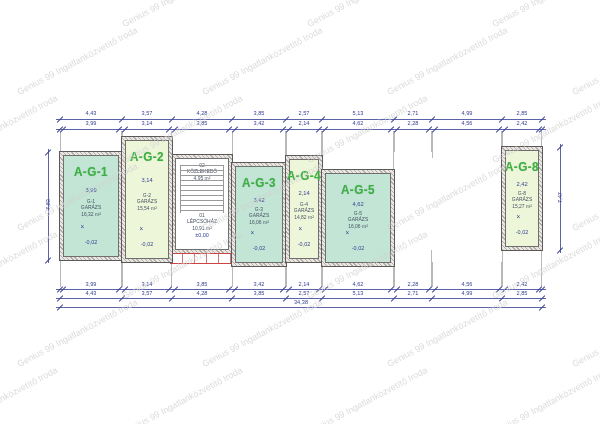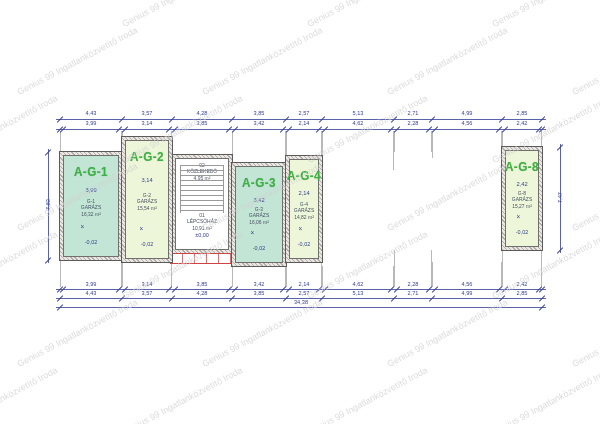--- a/index.html
+++ b/index.html
@@ -123,20 +123,33 @@
           <div>14,82 m²</div>
         </div>
         <div class="lvl">-0,02</div>
         <div class="xmark">×</div>
       </div>
     </div>
     <div class="ext" style="left: 286px; top: 131px; width: 1px; height: 25px; position: absolute;"></div>
     <div class="ext" style="left: 286px; top: 262px; width: 1px; height: 25px; position: absolute;"></div>
     <div class="ext" style="left: 321px; top: 131px; width: 1px; height: 25px; position: absolute;"></div>
     <div class="ext" style="left: 321px; top: 262px; width: 1px; height: 25px; position: absolute;"></div>
+    <div class="unit" style="left: 322px; top: 170px; width: 72px; height: 96px; position: absolute;">
+      <div class="unit-fill" style="background: rgb(194, 229, 213);">
+        <div class="unit-label">A-G-5</div>
+        <div class="wdim">4,62</div>
+        <div class="room">
+          <div>G-5</div>
+          <div>GARÁZS</div>
+          <div>16,06 m²</div>
+        </div>
+        <div class="lvl">-0,02</div>
+        <div class="xmark">×</div>
+      </div>
+    </div>
     <div class="ext" style="left: 322px; top: 131px; width: 1px; height: 39px; position: absolute;"></div>
     <div class="ext" style="left: 322px; top: 266px; width: 1px; height: 21px; position: absolute;"></div>
     <div class="ext" style="left: 393px; top: 131px; width: 1px; height: 39px; position: absolute;"></div>
     <div class="ext" style="left: 393px; top: 266px; width: 1px; height: 21px; position: absolute;"></div>
     <div class="ext" style="left: 394px; top: 131px; width: 1px; height: 21px; position: absolute;"></div>
     <div class="ext" style="left: 394px; top: 250px; width: 1px; height: 37px; position: absolute;"></div>
     <div class="ext" style="left: 431px; top: 131px; width: 1px; height: 21px; position: absolute;"></div>
     <div class="ext" style="left: 431px; top: 250px; width: 1px; height: 37px; position: absolute;"></div>
     <div class="ext" style="left: 432px; top: 131px; width: 1px; height: 27px; position: absolute;"></div>
     <div class="ext" style="left: 432px; top: 262px; width: 1px; height: 25px; position: absolute;"></div>

